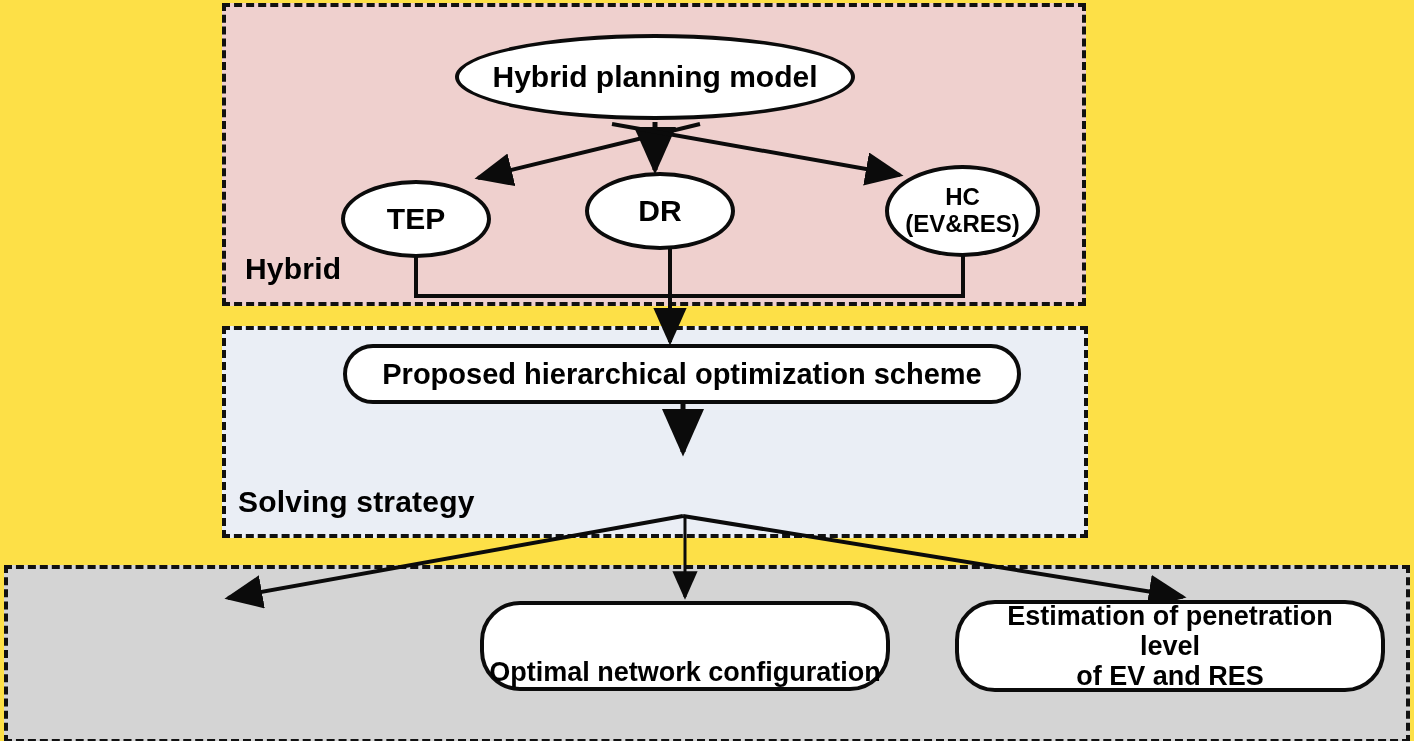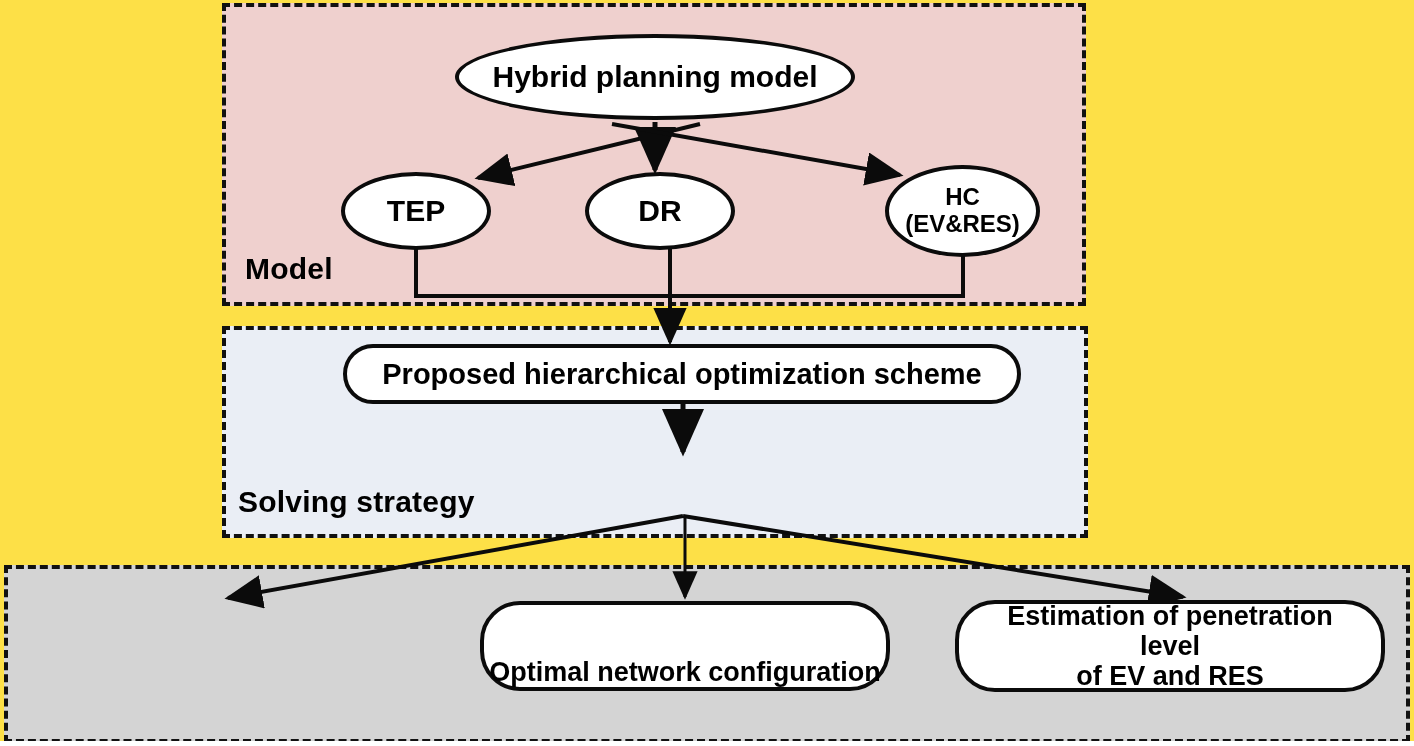--- a/index.html
+++ b/index.html
@@ -18,21 +18,21 @@
 
   svg.layer{position:absolute;left:0;top:0;width:1414px;height:746px;overflow:visible;}
 
   .node{position:absolute;box-sizing:border-box;background:#ffffff;border:4px solid #0b0b0b;
         display:flex;align-items:center;justify-content:center;text-align:center;
         font-weight:bold;color:#000;line-height:1.12;}
   .ellipse{border-radius:50%;}
   .pill{border-radius:40px;}
 
   .n-hybrid{left:455px;top:34px;width:400px;height:86px;font-size:30px;}
-  .n-tep{left:341px;top:172px;width:150px;height:78px;font-size:30px;}
+  .n-tep{left:341px;top:180px;width:150px;height:78px;font-size:30px;}
   .n-dr{left:585px;top:172px;width:150px;height:78px;font-size:30px;}
   .n-hc{left:885px;top:165px;width:155px;height:92px;font-size:24px;}
   .n-scheme{left:343px;top:344px;width:678px;height:60px;font-size:29px;}
   .n-pso{left:495px;top:454px;width:378px;height:60px;font-size:29px;}
   .n-r1{left:24px;top:602px;width:350px;height:70px;font-size:27px;}
   .n-r2{left:480px;top:601px;width:410px;height:90px;font-size:27px;align-items:flex-end;}
   .n-r3{left:955px;top:600px;width:430px;height:92px;font-size:27px;padding:0 18px;}
 </style>
 </head>
 <body>
@@ -98,16 +98,16 @@
     <span>Optimal network configuration</span>
   </div>
 
   <div class="node pill n-r3">
     <span>
       <span>Estimation of penetration level</span><br>
       <span>of EV and RES</span>
     </span>
   </div>
 
-  <div class="zone-label lbl-model">Model</div>
+  <div class="zone-label lbl-model">Hybrid</div>
   <div class="zone-label lbl-solving">Solving strategy</div>
 
 </div>
 
 </body></html>

